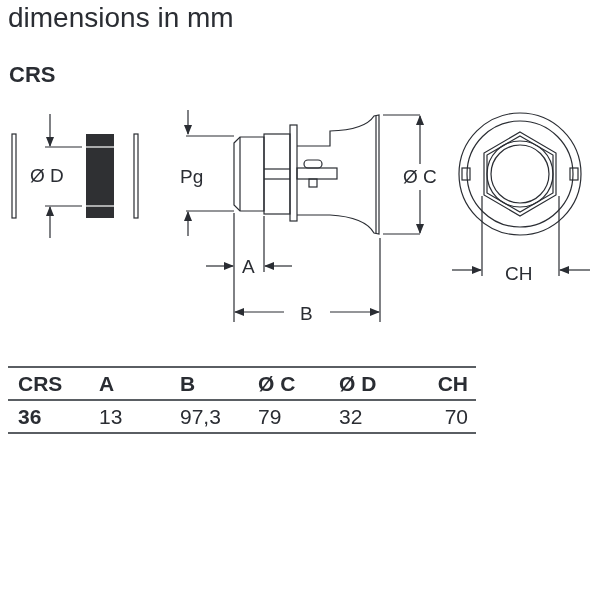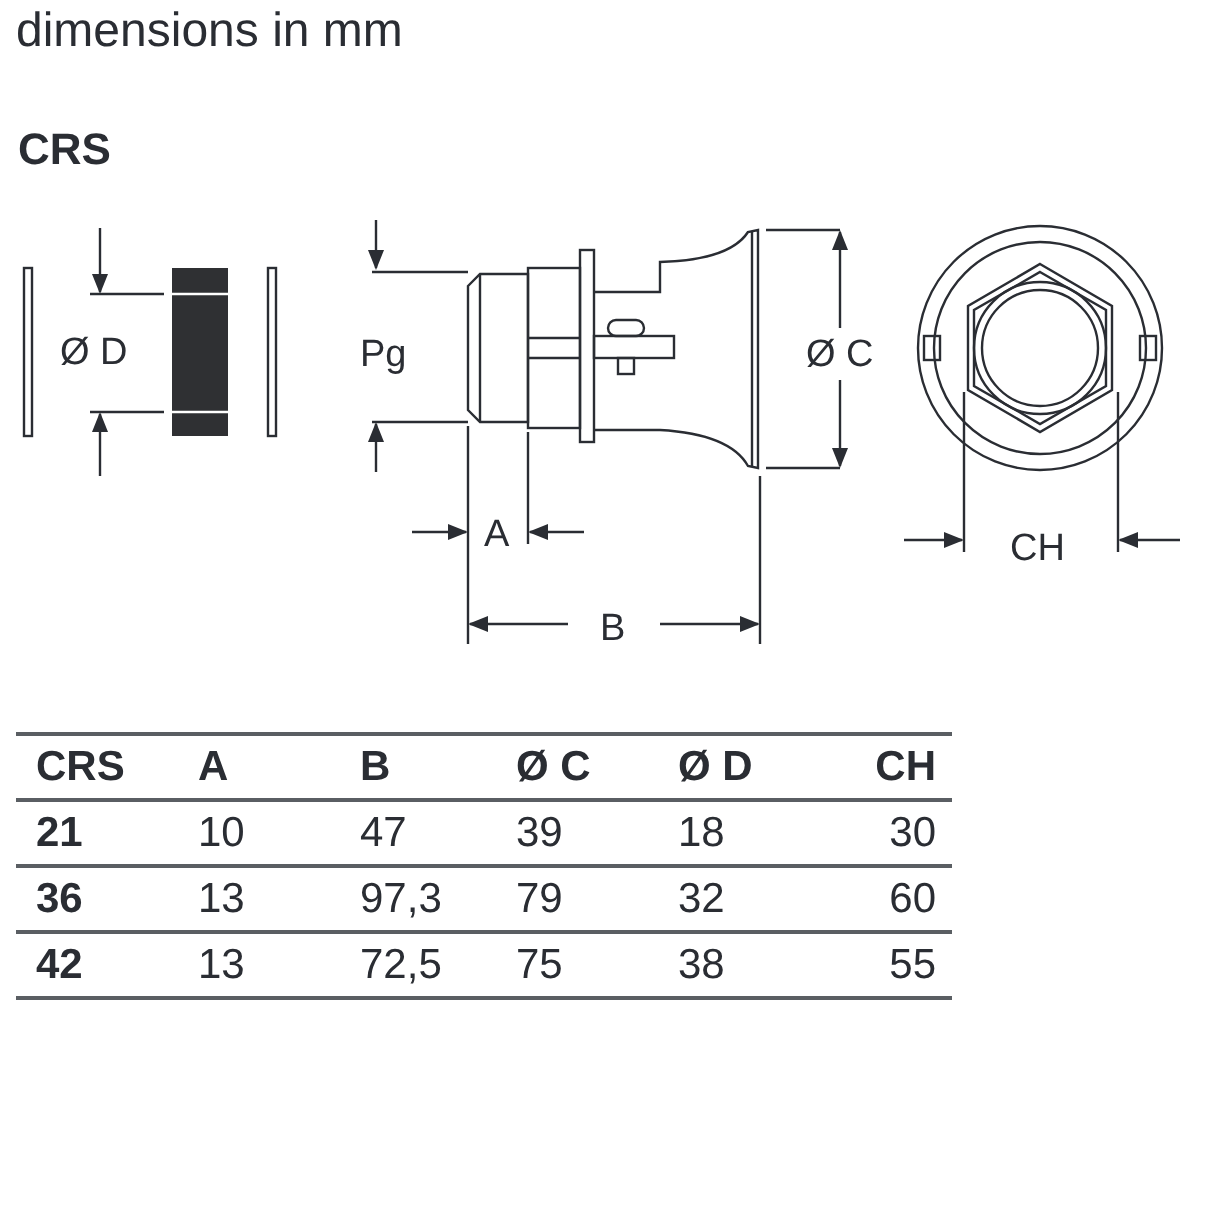--- a/index.html
+++ b/index.html
@@ -1,18 +1,18 @@
 <!DOCTYPE html>
 <html><head>
 <meta charset="utf-8">
 <style>
   html, body { margin: 0; padding: 0; background: #ffffff; }
   body { width: 608px; height: 606px; position: relative; overflow: hidden;
          font-family: "Liberation Sans", sans-serif; color: #2a2d33; }
-  .caption { position: absolute; left: 8px; top: 2px; font-size: 24px; }
+  .caption { position: absolute; left: 8px; top: 2px; font-size: 28px; }
   .title { position: absolute; left: 9px; top: 62px; font-size: 22px; font-weight: bold; }
   svg.drawing { position: absolute; left: 0; top: 0; }
   svg text { font-family: "Liberation Sans", sans-serif; fill: #2a2d33; }
   table.dims { position: absolute; left: 8px; top: 366px; border-collapse: collapse; font-size: 21px; }
   table.dims th, table.dims td { height: 31px; padding: 0; text-align: left; vertical-align: middle; }
   table.dims th { font-weight: bold; }
   table.dims tr { border-bottom: 2px solid #5a5e63; }
   table.dims thead tr { border-top: 2px solid #5a5e63; }
   .c0 { width: 81px; padding-left: 10px !important; }
   .c1 { width: 81px; }
@@ -106,37 +106,21 @@
       <th class="c0">CRS</th>
       <th class="c1">A</th>
       <th class="c2">B</th>
       <th class="c3">Ø C</th>
       <th class="c4">Ø D</th>
       <th class="c5">CH</th>
     </tr>
   </thead>
   <tbody>
     <tr>
-      <td class="c0">21</td>
-      <td class="c1">10</td>
-      <td class="c2">47</td>
-      <td class="c3">39</td>
-      <td class="c4">18</td>
-      <td class="c5">30</td>
-    </tr>
-    <tr>
       <td class="c0">36</td>
       <td class="c1">13</td>
       <td class="c2">97,3</td>
       <td class="c3">79</td>
       <td class="c4">32</td>
-      <td class="c5">60</td>
-    </tr>
-    <tr>
-      <td class="c0">42</td>
-      <td class="c1">13</td>
-      <td class="c2">72,5</td>
-      <td class="c3">75</td>
-      <td class="c4">38</td>
-      <td class="c5">55</td>
+      <td class="c5">70</td>
     </tr>
   </tbody>
 </table>
 
 </body></html>

